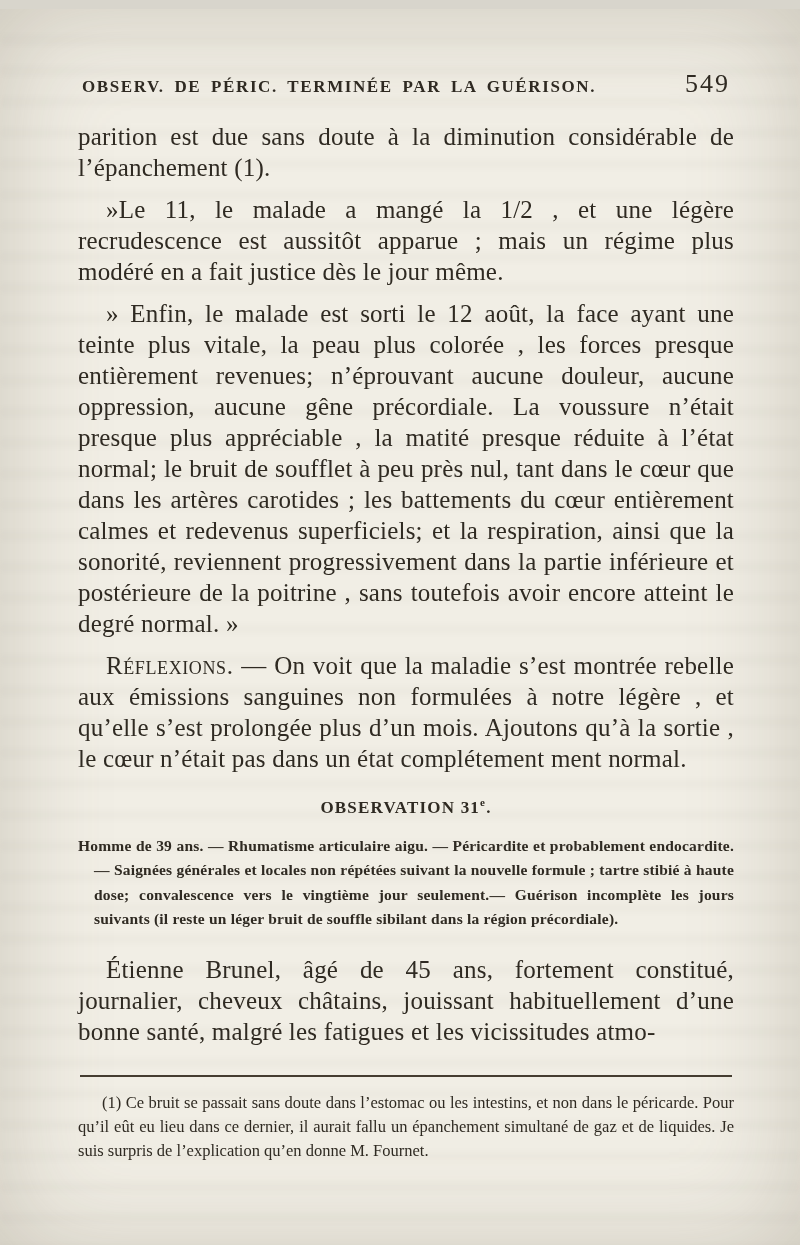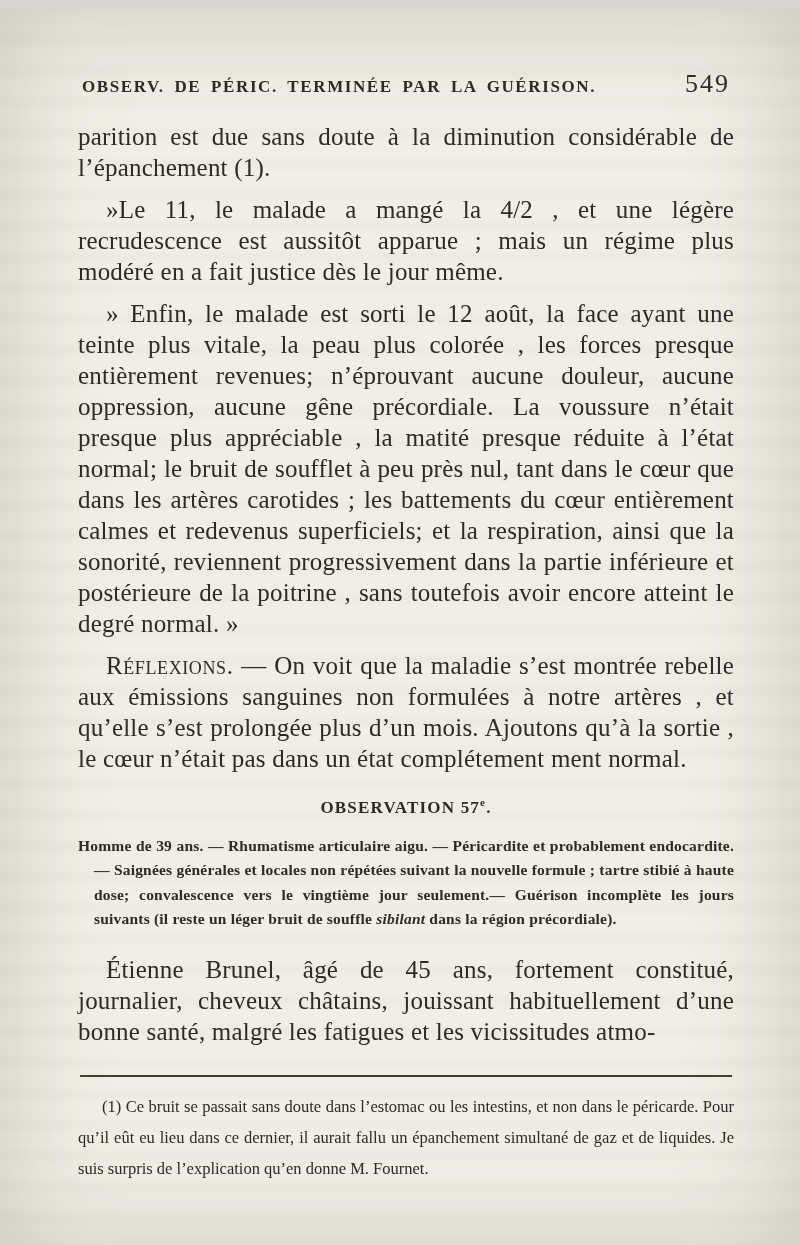--- a/index.html
+++ b/index.html
@@ -57,56 +57,56 @@
   }
   .obs-head sup { font-size: 11px; }
 
   .summary {
     font-size: 15.5px; font-weight: 700;
     line-height: 24.5px; text-align: justify;
     letter-spacing: 0.2px;
     margin: 0 0 22px 0;
     padding-left: 16px; text-indent: -16px;
   }
-  .summary .it { font-style: italic; }
+  .summary .it { }
 
   .bp.first-case { margin-top: 16px; }
 
   .fn-rule {
     border-top: 2px solid #453d31;
     margin: 28px 2px 14px 2px;
   }
   .footnote {
-    font-size: 16.5px; line-height: 31px;
+    font-size: 16.5px; line-height: 24px;
     text-align: justify;
     text-indent: 24px;
     margin: 0 0 10px 0;
   }
 </style>
 </head>
 <body>
 
 <div class="scan">
   <div class="bleed"></div>
   <div class="inner">
 
     <header class="running-head">
       <span class="head-title">OBSERV. DE PÉRIC. TERMINÉE PAR LA GUÉRISON.</span>
       <span class="folio">549</span>
     </header>
 
     <p class="bp flush">parition est due sans doute à la diminution considérable de l’épanchement (1).</p>
 
-    <p class="bp">»Le 11, le malade a mangé la 4/2 , et une légère recrudescence est aussitôt apparue ; mais un régime plus modéré en a fait justice dès le jour même.</p>
+    <p class="bp">»Le 11, le malade a mangé la 1/2 , et une légère recrudescence est aussitôt apparue ; mais un régime plus modéré en a fait justice dès le jour même.</p>
 
     <p class="bp">» Enfin, le malade est sorti le 12 août, la face ayant une teinte plus vitale, la peau plus colorée , les forces presque entièrement revenues; n’éprouvant aucune douleur, aucune oppression, aucune gêne précordiale. La voussure n’était presque plus appréciable , la matité presque réduite à l’état normal; le bruit de soufflet à peu près nul, tant dans le cœur que dans les artères carotides ; les battements du cœur entièrement calmes et redevenus superficiels; et la respiration, ainsi que la sonorité, reviennent progressivement dans la partie inférieure et postérieure de la poitrine , sans toutefois avoir encore atteint le degré normal. »</p>
 
-    <p class="bp"><span class="sc">Réflexions.</span><span> — On voit que la maladie s’est montrée rebelle aux émissions sanguines non formulées à notre artères , et qu’elle s’est prolongée plus d’un mois. Ajoutons qu’à la sortie , le cœur n’était pas dans un état complétement ment normal.</span></p>
+    <p class="bp"><span class="sc">Réflexions.</span><span> — On voit que la maladie s’est montrée rebelle aux émissions sanguines non formulées à notre légère , et qu’elle s’est prolongée plus d’un mois. Ajoutons qu’à la sortie , le cœur n’était pas dans un état complétement ment normal.</span></p>
 
-    <h2 class="obs-head"><span>OBSERVATION 57</span><sup>e</sup><span>.</span></h2>
+    <h2 class="obs-head"><span>OBSERVATION 31</span><sup>e</sup><span>.</span></h2>
 
     <p class="summary"><span>Homme de 39 ans. — Rhumatisme articulaire aigu. — Péricardite et probablement endocardite.— Saignées générales et locales non répétées suivant la nouvelle formule ; tartre stibié à haute dose; convalescence vers le vingtième jour seulement.— Guérison incomplète les jours suivants (il reste un léger bruit de souffle </span><span class="it">sibilant</span><span> dans la région précordiale).</span></p>
 
     <p class="bp first-case">Étienne Brunel, âgé de 45 ans, fortement constitué, journalier, cheveux châtains, jouissant habituellement d’une bonne santé, malgré les fatigues et les vicissitudes atmo-</p>
 
     <div class="fn-rule"></div>
 
     <p class="footnote">(1) Ce bruit se passait sans doute dans l’estomac ou les intestins, et non dans le péricarde. Pour qu’il eût eu lieu dans ce dernier, il aurait fallu un épanchement simultané de gaz et de liquides. Je suis surpris de l’explication qu’en donne M. Fournet.</p>
 
   </div>

